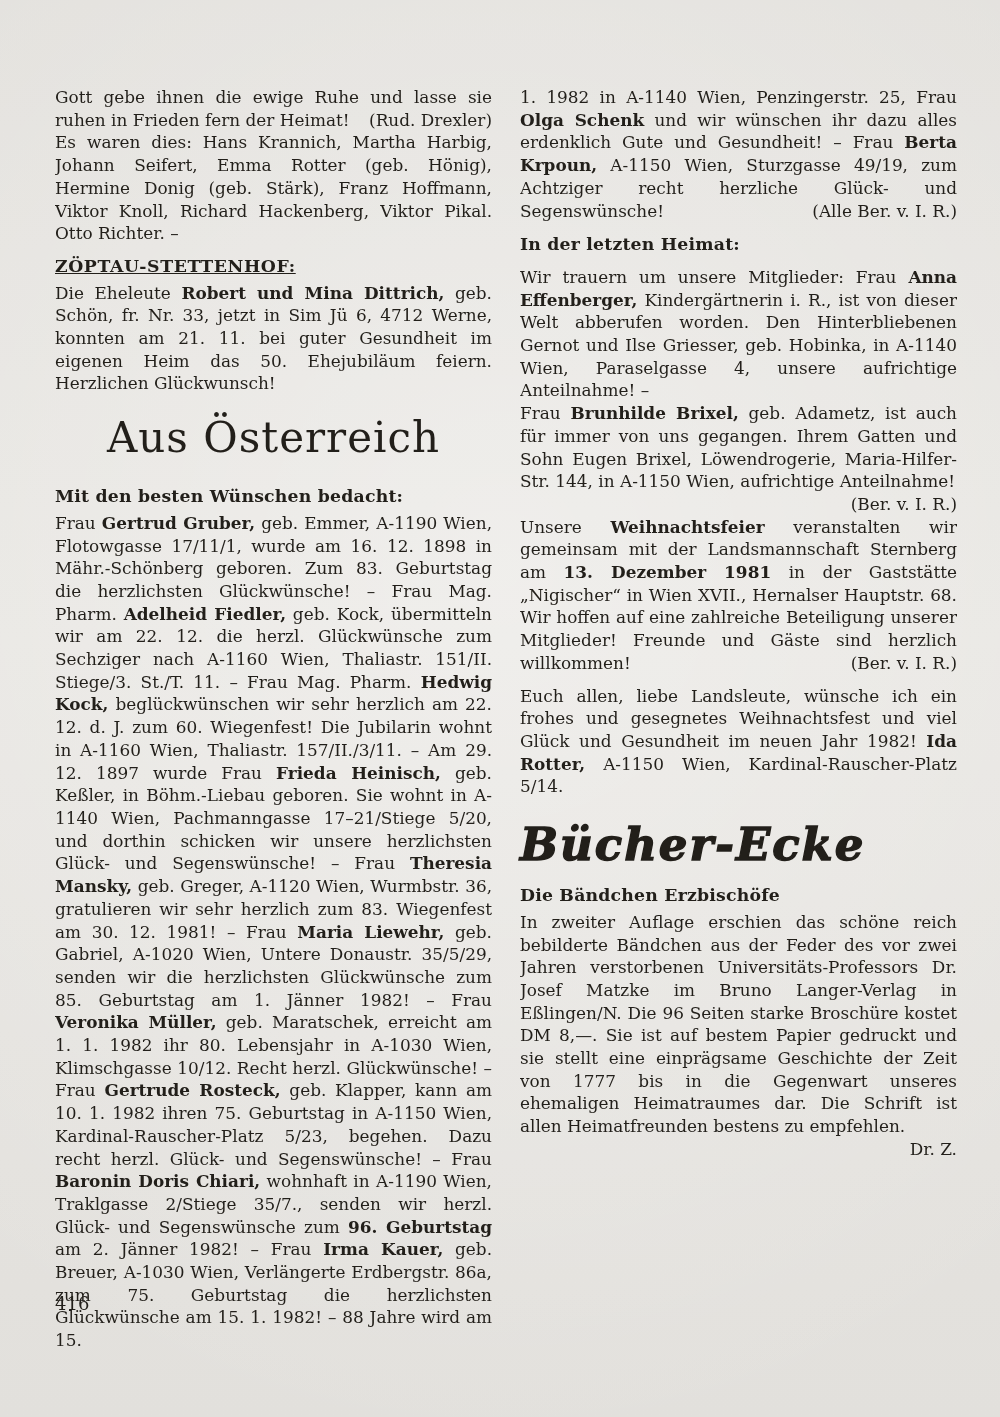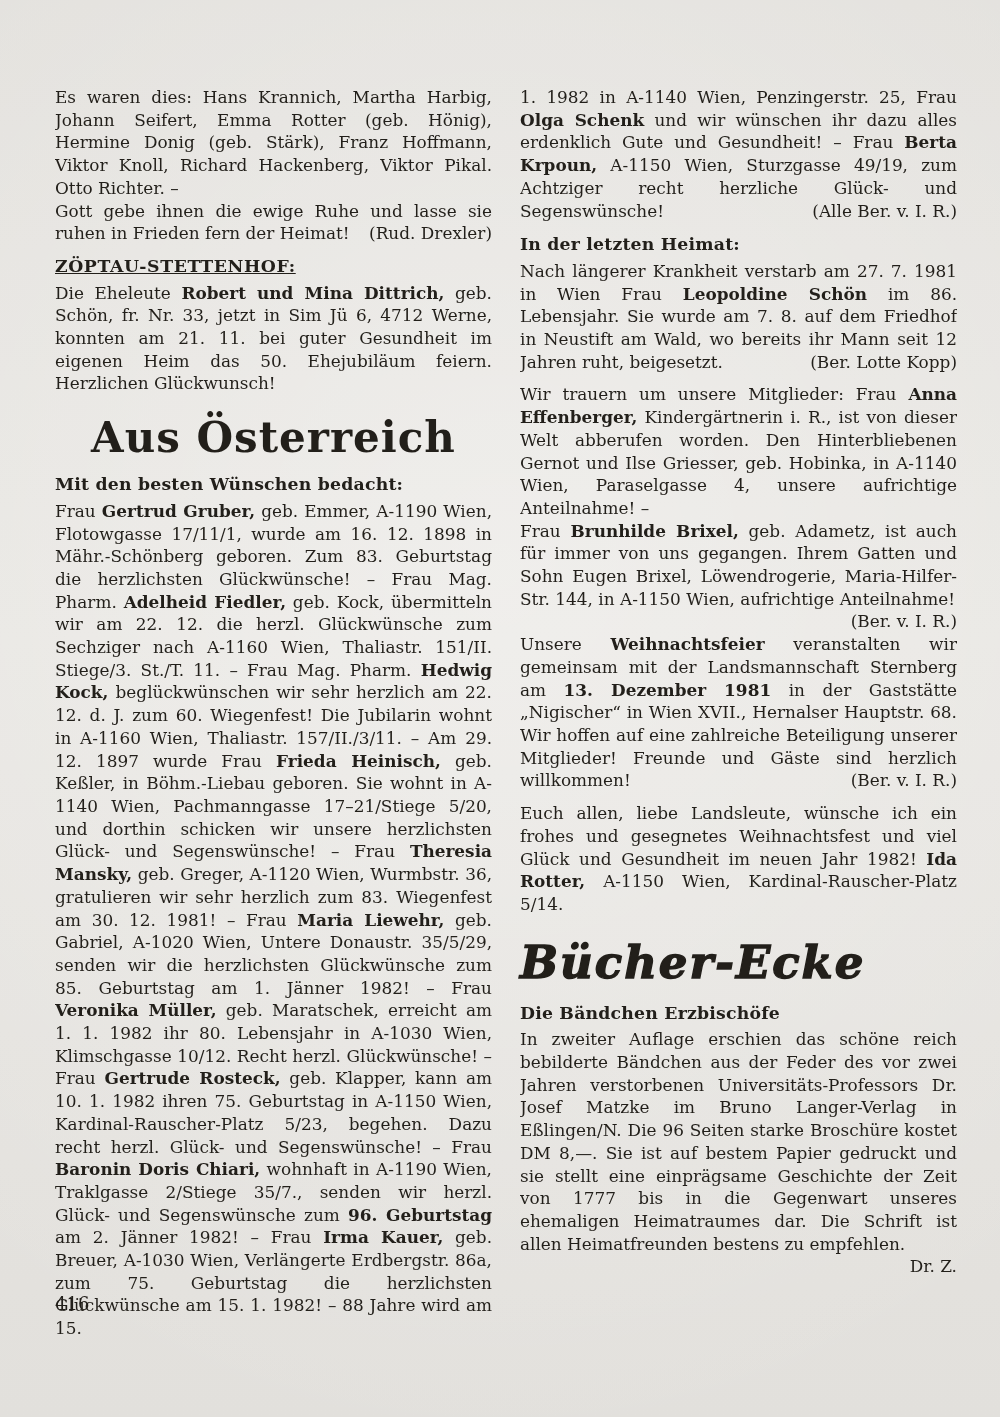--- a/index.html
+++ b/index.html
@@ -34,25 +34,25 @@
   .subhead {
     margin: 11px 0 4px 0;
     font-size: 17.3px;
     line-height: 22.7px;
     font-weight: bold;
     letter-spacing: 0.2px;
   }
   .subhead.caps { letter-spacing: 0.6px; text-decoration: underline; }
   .gap-top { margin-top: 10px; }
   .fraktur-heading {
-    margin: 20px 0 12px 0;
+    margin: 20px 0 24px 0;
     text-align: center;
     font-size: 42px;
     line-height: 46px;
-    font-weight: bold;
+    font-weight: normal;
     letter-spacing: 1px;
   }
   .buecher-heading {
     margin: 22px 0 14px 0;
     font-size: 45px;
     line-height: 50px;
     font-weight: bold;
     font-style: italic;
     letter-spacing: 2px;
     -webkit-text-stroke: 1.4px #221f1a;
@@ -64,37 +64,36 @@
     font-size: 18px;
   }
 </style>
 </head>
 <body>
 
 <div class="page">
   <div class="columns">
 
     <div class="col">
+      <p class="para">Gott gebe ihnen die ewige Ruhe und lasse sie ruhen in Frieden fern der Heimat!<span class="attr">(Rud. Drexler)</span></p>
       <p class="para">Es waren dies: Hans Krannich, Martha Harbig, Johann Seifert, Emma Rotter (geb. Hönig), Hermine Donig (geb. Stärk), Franz Hoffmann, Viktor Knoll, Richard Hackenberg, Viktor Pikal. Otto Richter. –</p>
-      <p class="para">Gott gebe ihnen die ewige Ruhe und lasse sie ruhen in Frieden fern der Heimat!<span class="attr">(Rud. Drexler)</span></p>
 
       <h3 class="subhead caps gap-top">ZÖPTAU-STETTENHOF:</h3>
       <p class="para">Die Eheleute <b>Robert und Mina Dittrich,</b> geb. Schön, fr. Nr. 33, jetzt in Sim Jü 6, 4712 Werne, konnten am 21. 11. bei guter Gesundheit im eigenen Heim das 50. Ehejubiläum feiern. Herzlichen Glückwunsch!</p>
 
       <h1 class="fraktur-heading">Aus Österreich</h1>
 
       <h3 class="subhead">Mit den besten Wünschen bedacht:</h3>
       <p class="para">Frau <b>Gertrud Gruber,</b> geb. Emmer, A-1190 Wien, Flotowgasse 17/11/1, wurde am 16. 12. 1898 in Mähr.-Schönberg geboren. Zum 83. Geburtstag die herzlichsten Glückwünsche! – Frau Mag. Pharm. <b>Adelheid Fiedler,</b> geb. Kock, übermitteln wir am 22. 12. die herzl. Glückwünsche zum Sechziger nach A-1160 Wien, Thaliastr. 151/II. Stiege/3. St./T. 11. – Frau Mag. Pharm. <b>Hedwig Kock,</b> beglückwünschen wir sehr herzlich am 22. 12. d. J. zum 60. Wiegenfest! Die Jubilarin wohnt in A-1160 Wien, Thaliastr. 157/II./3/11. – Am 29. 12. 1897 wurde Frau <b>Frieda Heinisch,</b> geb. Keßler, in Böhm.-Liebau geboren. Sie wohnt in A-1140 Wien, Pachmanngasse 17–21/Stiege 5/20, und dorthin schicken wir unsere herzlichsten Glück- und Segenswünsche! – Frau <b>Theresia Mansky,</b> geb. Greger, A-1120 Wien, Wurmbstr. 36, gratulieren wir sehr herzlich zum 83. Wiegenfest am 30. 12. 1981! – Frau <b>Maria Liewehr,</b> geb. Gabriel, A-1020 Wien, Untere Donaustr. 35/5/29, senden wir die herzlichsten Glückwünsche zum 85. Geburtstag am 1. Jänner 1982! – Frau <b>Veronika Müller,</b> geb. Maratschek, erreicht am 1. 1. 1982 ihr 80. Lebensjahr in A-1030 Wien, Klimschgasse 10/12. Recht herzl. Glückwünsche! – Frau <b>Gertrude Rosteck,</b> geb. Klapper, kann am 10. 1. 1982 ihren 75. Geburtstag in A-1150 Wien, Kardinal-Rauscher-Platz 5/23, begehen. Dazu recht herzl. Glück- und Segenswünsche! – Frau <b>Baronin Doris Chiari,</b> wohnhaft in A-1190 Wien, Traklgasse 2/Stiege 35/7., senden wir herzl. Glück- und Segenswünsche zum <b>96. Geburtstag</b> am 2. Jänner 1982! – Frau <b>Irma Kauer,</b> geb. Breuer, A-1030 Wien, Verlängerte Erdbergstr. 86a, zum 75. Geburtstag die herzlichsten Glückwünsche am 15. 1. 1982! – 88 Jahre wird am 15.</p>
     </div>
 
     <div class="col">
       <p class="para">1. 1982 in A-1140 Wien, Penzingerstr. 25, Frau <b>Olga Schenk</b> und wir wünschen ihr dazu alles erdenklich Gute und Gesundheit! – Frau <b>Berta Krpoun,</b> A-1150 Wien, Sturzgasse 49/19, zum Achtziger recht herzliche Glück- und Segenswünsche!<span class="attr">(Alle Ber. v. I. R.)</span></p>
 
       <h3 class="subhead">In der letzten Heimat:</h3>
-      <p class="para">Nach längerer Krankheit verstarb am 27. 7. 1981 in Wien Frau <b>Leopoldine Schön</b> im 86. Lebensjahr. Sie wurde am 7. 8. auf dem Friedhof in Neustift am Wald, wo bereits ihr Mann seit 12 Jahren ruht, beigesetzt.<span class="attr">(Ber. Lotte Kopp)</span></p>
 
       <p class="para gap-top">Wir trauern um unsere Mitglieder: Frau <b>Anna Effenberger,</b> Kindergärtnerin i. R., ist von dieser Welt abberufen worden. Den Hinterbliebenen Gernot und Ilse Griesser, geb. Hobinka, in A-1140 Wien, Paraselgasse 4, unsere aufrichtige Anteilnahme! –</p>
       <p class="para">Frau <b>Brunhilde Brixel,</b> geb. Adametz, ist auch für immer von uns gegangen. Ihrem Gatten und Sohn Eugen Brixel, Löwendrogerie, Maria-Hilfer-Str. 144, in A-1150 Wien, aufrichtige Anteilnahme!<span class="attr">(Ber. v. I. R.)</span></p>
 
       <p class="para">Unsere <b>Weihnachtsfeier</b> veranstalten wir gemeinsam mit der Landsmannschaft Sternberg am <b>13. Dezember 1981</b> in der Gaststätte „Nigischer“ in Wien XVII., Hernalser Hauptstr. 68. Wir hoffen auf eine zahlreiche Beteiligung unserer Mitglieder! Freunde und Gäste sind herzlich willkommen!<span class="attr">(Ber. v. I. R.)</span></p>
 
       <p class="para gap-top">Euch allen, liebe Landsleute, wünsche ich ein frohes und gesegnetes Weihnachtsfest und viel Glück und Gesundheit im neuen Jahr 1982! <b>Ida Rotter,</b> A-1150 Wien, Kardinal-Rauscher-Platz 5/14.</p>
 
       <h1 class="buecher-heading">Bücher-Ecke</h1>
 

